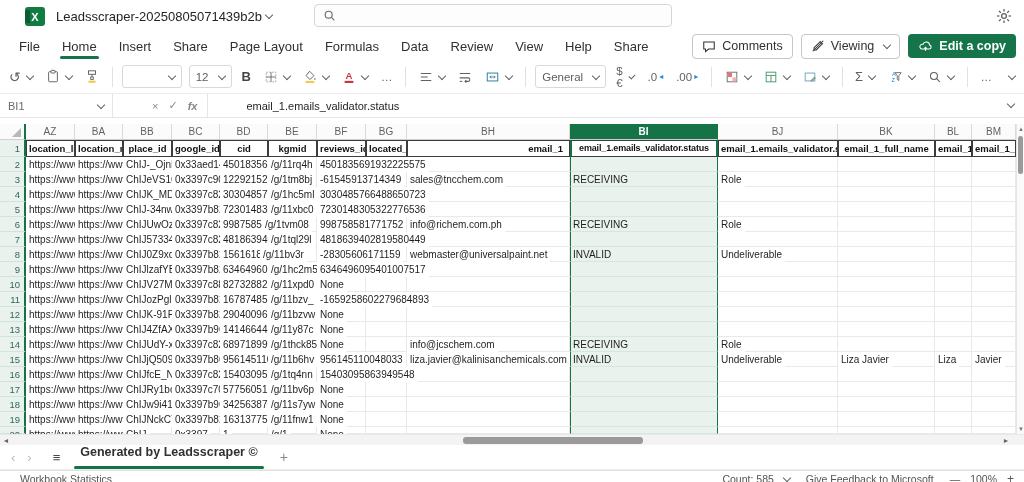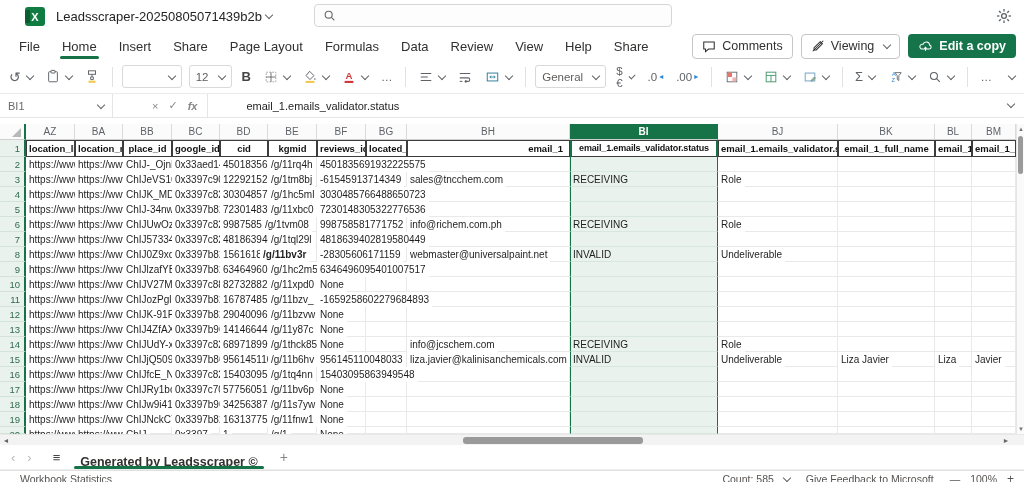--- a/index.html
+++ b/index.html
@@ -79,21 +79,21 @@
   .vscroll{position:absolute;right:0;top:0;width:8px;height:310px;background:#fafafa;border-left:1px solid #e6e6e6;box-sizing:border-box;}
   .vthumb{position:absolute;left:1px;right:1px;top:12px;height:38px;background:#9a9a9a;border-radius:3px;}
   .varr{position:absolute;left:1px;width:6px;height:6px;color:#777;font-size:6px;line-height:6px;text-align:center;}
   .hscroll{height:11px;background:#f3f3f3;position:relative;border-top:1px solid #e8e8e8;box-sizing:border-box;}
   .hthumb{position:absolute;left:463px;top:2px;width:180px;height:7px;background:#9a9a9a;border-radius:3px;}
   .harr{position:absolute;top:1px;width:8px;height:9px;color:#666;font-size:7px;line-height:9px;text-align:center;}
   
   .sheetbar{height:24px;display:flex;align-items:center;background:#fff;border-bottom:1px solid #ededed;padding-left:6px;gap:2px;}
   .nav-chev{color:#b9b9b9;font-size:13px;padding:0 5px;}
   .hamburger{color:#474747;font-size:13px;padding:0 8px 0 14px;}
-  .sheettab{position:relative;height:24px;display:flex;align-items:flex-end;padding:0 10px;font-size:12.5px;
+  .sheettab{position:relative;height:24px;display:flex;align-items:flex-start;padding:0 10px;font-size:12.5px;
             font-weight:bold;color:#323130;}
   .sheettab::after{content:"";position:absolute;left:4px;right:4px;bottom:0;height:3px;background:#157347;border-radius:2px;}
   .addsheet{color:#8a8886;font-size:14px;padding:0 10px;}
   
   .statusbar{height:15px;background:#fff;border-top:1px solid #e1e1e1;display:flex;align-items:center;
              font-size:10.5px;color:#565350;position:relative;}
   .sb-left{padding-left:20px;}
   .sb-right{position:absolute;right:10px;display:flex;align-items:center;gap:16px;}
   .sb-item{display:flex;align-items:center;gap:6px;}
   .zoomctl{display:flex;align-items:center;gap:10px;}
@@ -542,21 +542,21 @@
           <div class="cellbg tintcol" style="left: 570px; width: 148px;"></div>
           <div class="cellbg" style="left: 718px; width: 120px;"></div>
           <div class="cellbg" style="left: 838px; width: 97px;"></div>
           <div class="cellbg" style="left: 935px; width: 37px;"></div>
           <div class="cellbg" style="left: 972px; width: 44px;"></div>
           <div class="cell" style="left: 26px; max-width: 49px;">https://www</div>
           <div class="cell" style="left: 75px; max-width: 48px;">https://www</div>
           <div class="cell" style="left: 123px; max-width: 49px;">ChIJ0Z9xd</div>
           <div class="cell" style="left: 172px; max-width: 48px;">0x3397b82</div>
           <div class="cell" style="left: 220px; max-width: 48px;">156161834</div>
-          <div class="cell" style="left: 260px; max-width: 49px; font-weight: bold;">/g/11bv3r</div>
+          <div class="cell" style="left: 260px; max-width: 49px;">/g/11bv3r</div>
           <div class="cell" style="left: 317px; max-width: 90px;">-28305606171159</div>
           <div class="cell" style="left: 407px; max-width: 163px;">webmaster@universalpaint.net</div>
           <div class="cell intint" style="left: 570px; max-width: 148px;">INVALID</div>
           <div class="cell" style="left: 718px; max-width: 298px;">Undeliverable</div>
         </div>
         <div class="grid-row" style="top: 138px;">
           <div class="rownum">9</div>
           <div class="cellbg" style="left: 26px; width: 49px;"></div>
           <div class="cellbg" style="left: 75px; width: 48px;"></div>
           <div class="cellbg" style="left: 123px; width: 49px;"></div>

